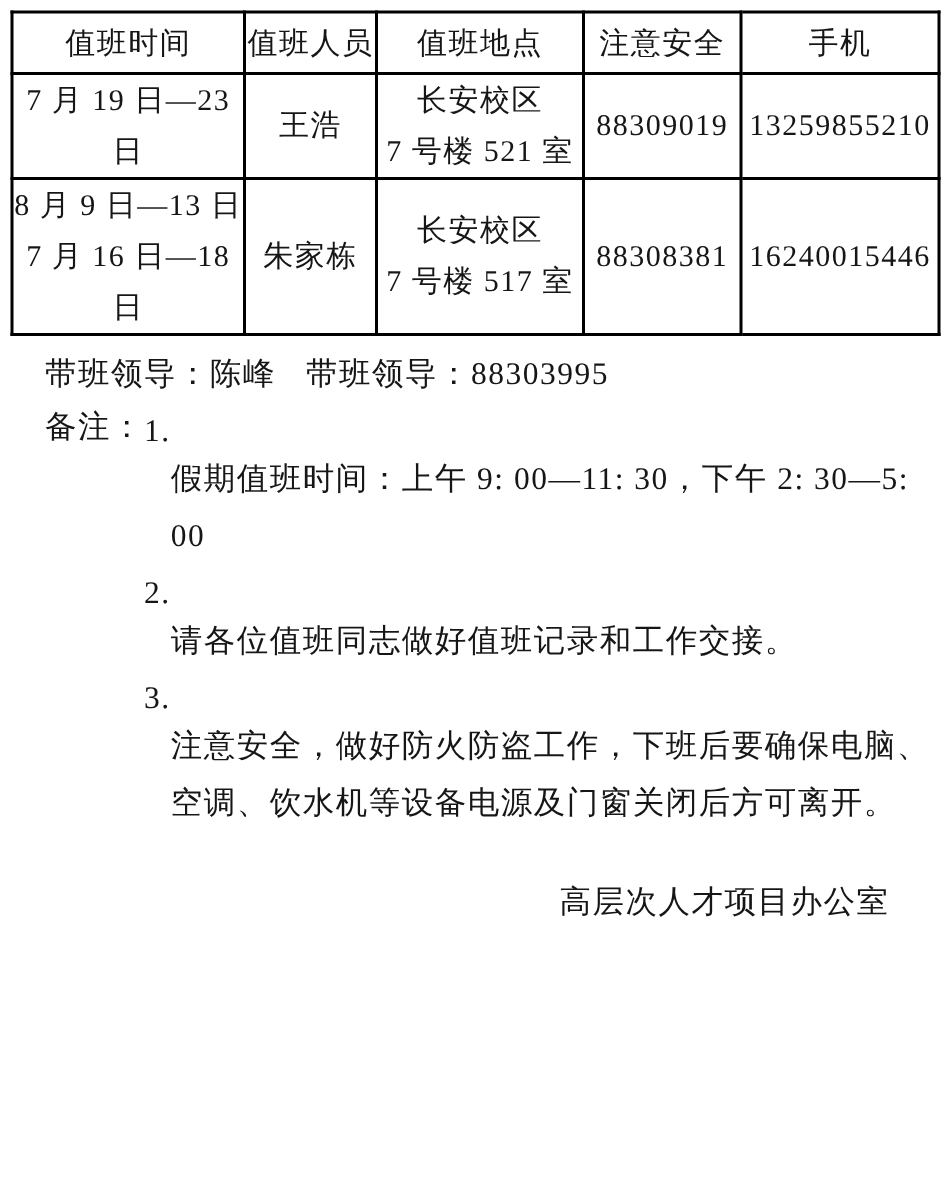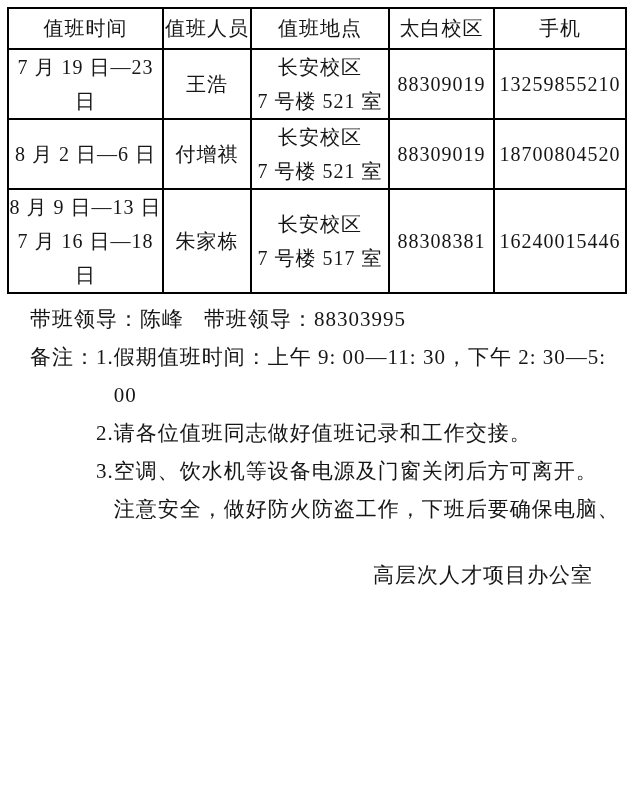--- a/index.html
+++ b/index.html
@@ -35,25 +35,25 @@
   .after-table {
     padding-left: 30px;
     font-size: 21px;
     letter-spacing: 1px;
     line-height: 38px;
   }
   .leader-line { margin-top: 6px; white-space: nowrap; }
   .leader-gap { display: inline-block; width: 20px; }
 
   .notes { display: flex; align-items: flex-start; }
-  .notes-label { flex: none; }
+  .notes-label { flex: none; font-family: Liberation Mono, monospace; }
   .notes-items { flex: 1 1 auto; }
   .note-item { display: flex; align-items: flex-start; }
   .note-num { flex: none; }
-  .note-text { flex: 1 1 auto; }
+  .note-text { flex: 1 1 auto; margin-top: 32px; }
   .note-line { display: block; line-height: 38px; }
 
   .signature {
     width: fit-content;
     margin: 28px 38px 0 auto;
     text-align: center;
   }
   .sig-line { display: block; line-height: 38px; white-space: nowrap; }
 </style>
 </head>
@@ -67,59 +67,41 @@
       <col style="width:88px">
       <col style="width:138px">
       <col style="width:105px">
       <col style="width:132px">
     </colgroup>
     <thead>
       <tr>
         <th>值班时间</th>
         <th>值班人员</th>
         <th>值班地点</th>
-        <th>太白校区</th>
+        <th>注意安全</th>
         <th>手机</th>
       </tr>
     </thead>
     <tbody>
       <tr>
         <td>
           <span class="line">7 月 19 日—23 日</span>
         </td>
         <td>
           <span class="line">王浩</span>
         </td>
         <td>
           <span class="line">长安校区</span>
           <span class="line">7 号楼 521 室</span>
         </td>
         <td>
           <span class="line">88309019</span>
         </td>
         <td>
           <span class="line">13259855210</span>
-        </td>
-      </tr>
-      <tr>
-        <td>
-          <span class="line">8 月 2 日—6 日</span>
-        </td>
-        <td>
-          <span class="line">付增祺</span>
-        </td>
-        <td>
-          <span class="line">长安校区</span>
-          <span class="line">7 号楼 521 室</span>
-        </td>
-        <td>
-          <span class="line">88309019</span>
-        </td>
-        <td>
-          <span class="line">18700804520</span>
         </td>
       </tr>
       <tr>
         <td>
           <span class="line">8 月 9 日—13 日</span>
           <span class="line">7 月 16 日—18 日</span>
         </td>
         <td>
           <span class="line">朱家栋</span>
         </td>
@@ -154,22 +136,22 @@
         </div>
         <div class="note-item">
           <span class="note-num">2.</span>
           <span class="note-text">
             <span class="note-line">请各位值班同志做好值班记录和工作交接。</span>
           </span>
         </div>
         <div class="note-item">
           <span class="note-num">3.</span>
           <span class="note-text">
+            <span class="note-line">注意安全，做好防火防盗工作，下班后要确保电脑、</span>
             <span class="note-line">空调、饮水机等设备电源及门窗关闭后方可离开。</span>
-            <span class="note-line">注意安全，做好防火防盗工作，下班后要确保电脑、</span>
           </span>
         </div>
       </div>
     </div>
 
     <div class="signature">
       <span class="sig-line">高层次人才项目办公室</span>
 
     </div>
 

